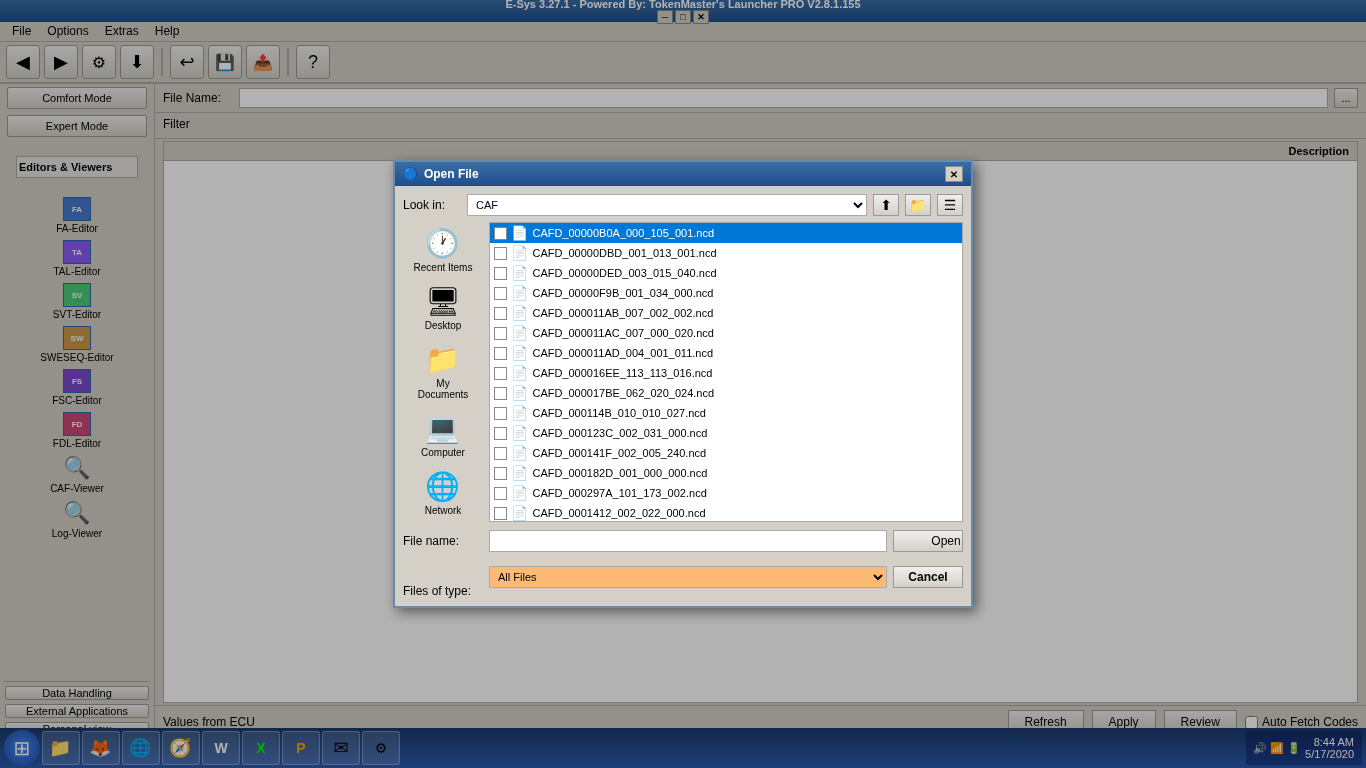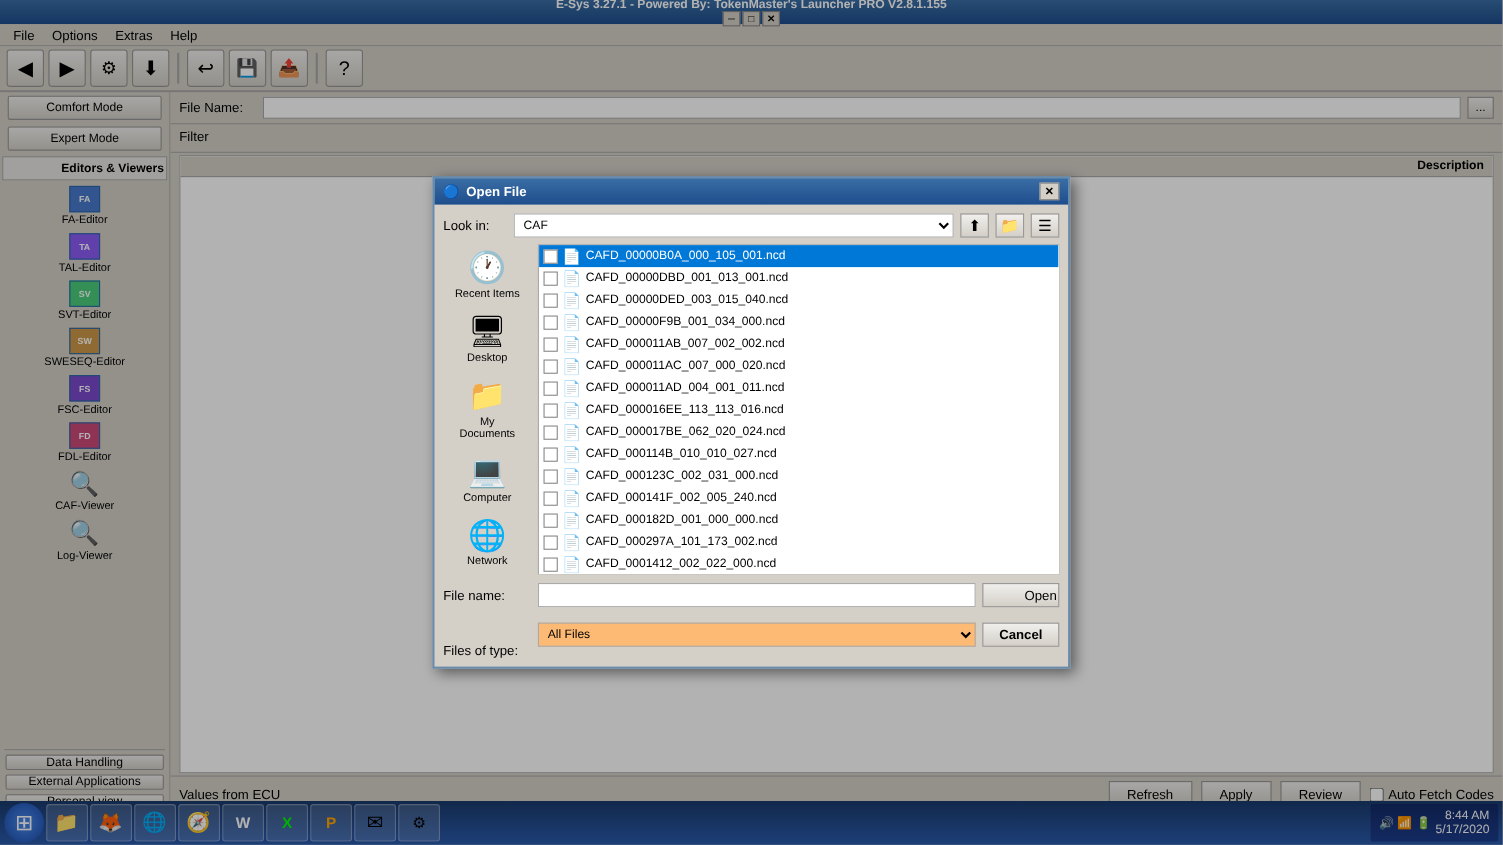--- a/index.html
+++ b/index.html
@@ -27,21 +27,20 @@
       display: flex; align-items: center; justify-content: center;
       cursor: pointer;
       color: #000;
     }
 
     
     .menu-bar {
       background: #d4d0c8;
       height: 20px;
       display: flex;
-      align-items: center;
       padding: 0 4px;
       border-bottom: 1px solid #aaa;
     }
     .menu-item {
       padding: 2px 8px;
       cursor: pointer;
       font-size: 12px;
     }
 
     
@@ -87,24 +86,24 @@
       background: linear-gradient(to bottom, #f0efed, #d4d0c8);
       border: 1px solid #999;
       border-radius: 2px;
       text-align: center;
       cursor: pointer;
       font-size: 11px;
     }
     .sidebar-editors-label {
       font-size: 11px;
       font-weight: bold;
-      text-align: right;
+      text-align: left;
       padding: 4px 2px;
       border: 1px solid #aaa;
-      margin: 2px;
+      margin: 16px;
       background: #e8e6e2;
     }
     .sidebar-editor-item {
       display: flex;
       flex-direction: column;
       align-items: center;
       padding: 3px 2px;
       cursor: pointer;
       font-size: 10px;
     }

